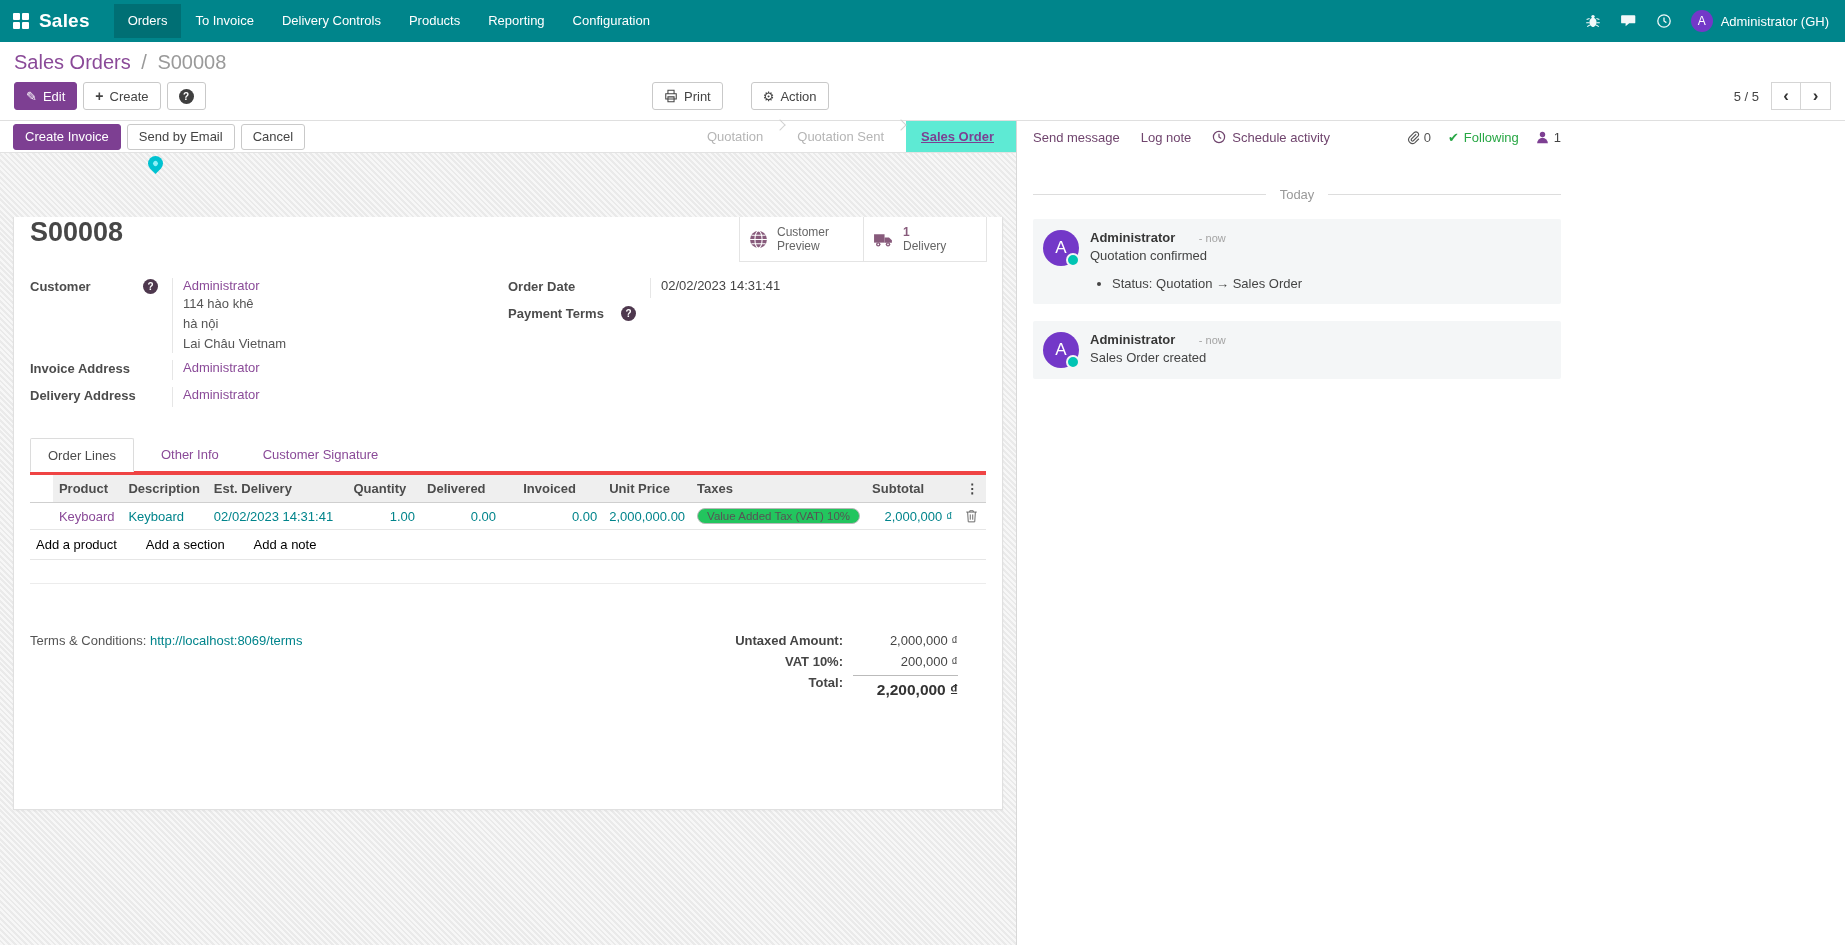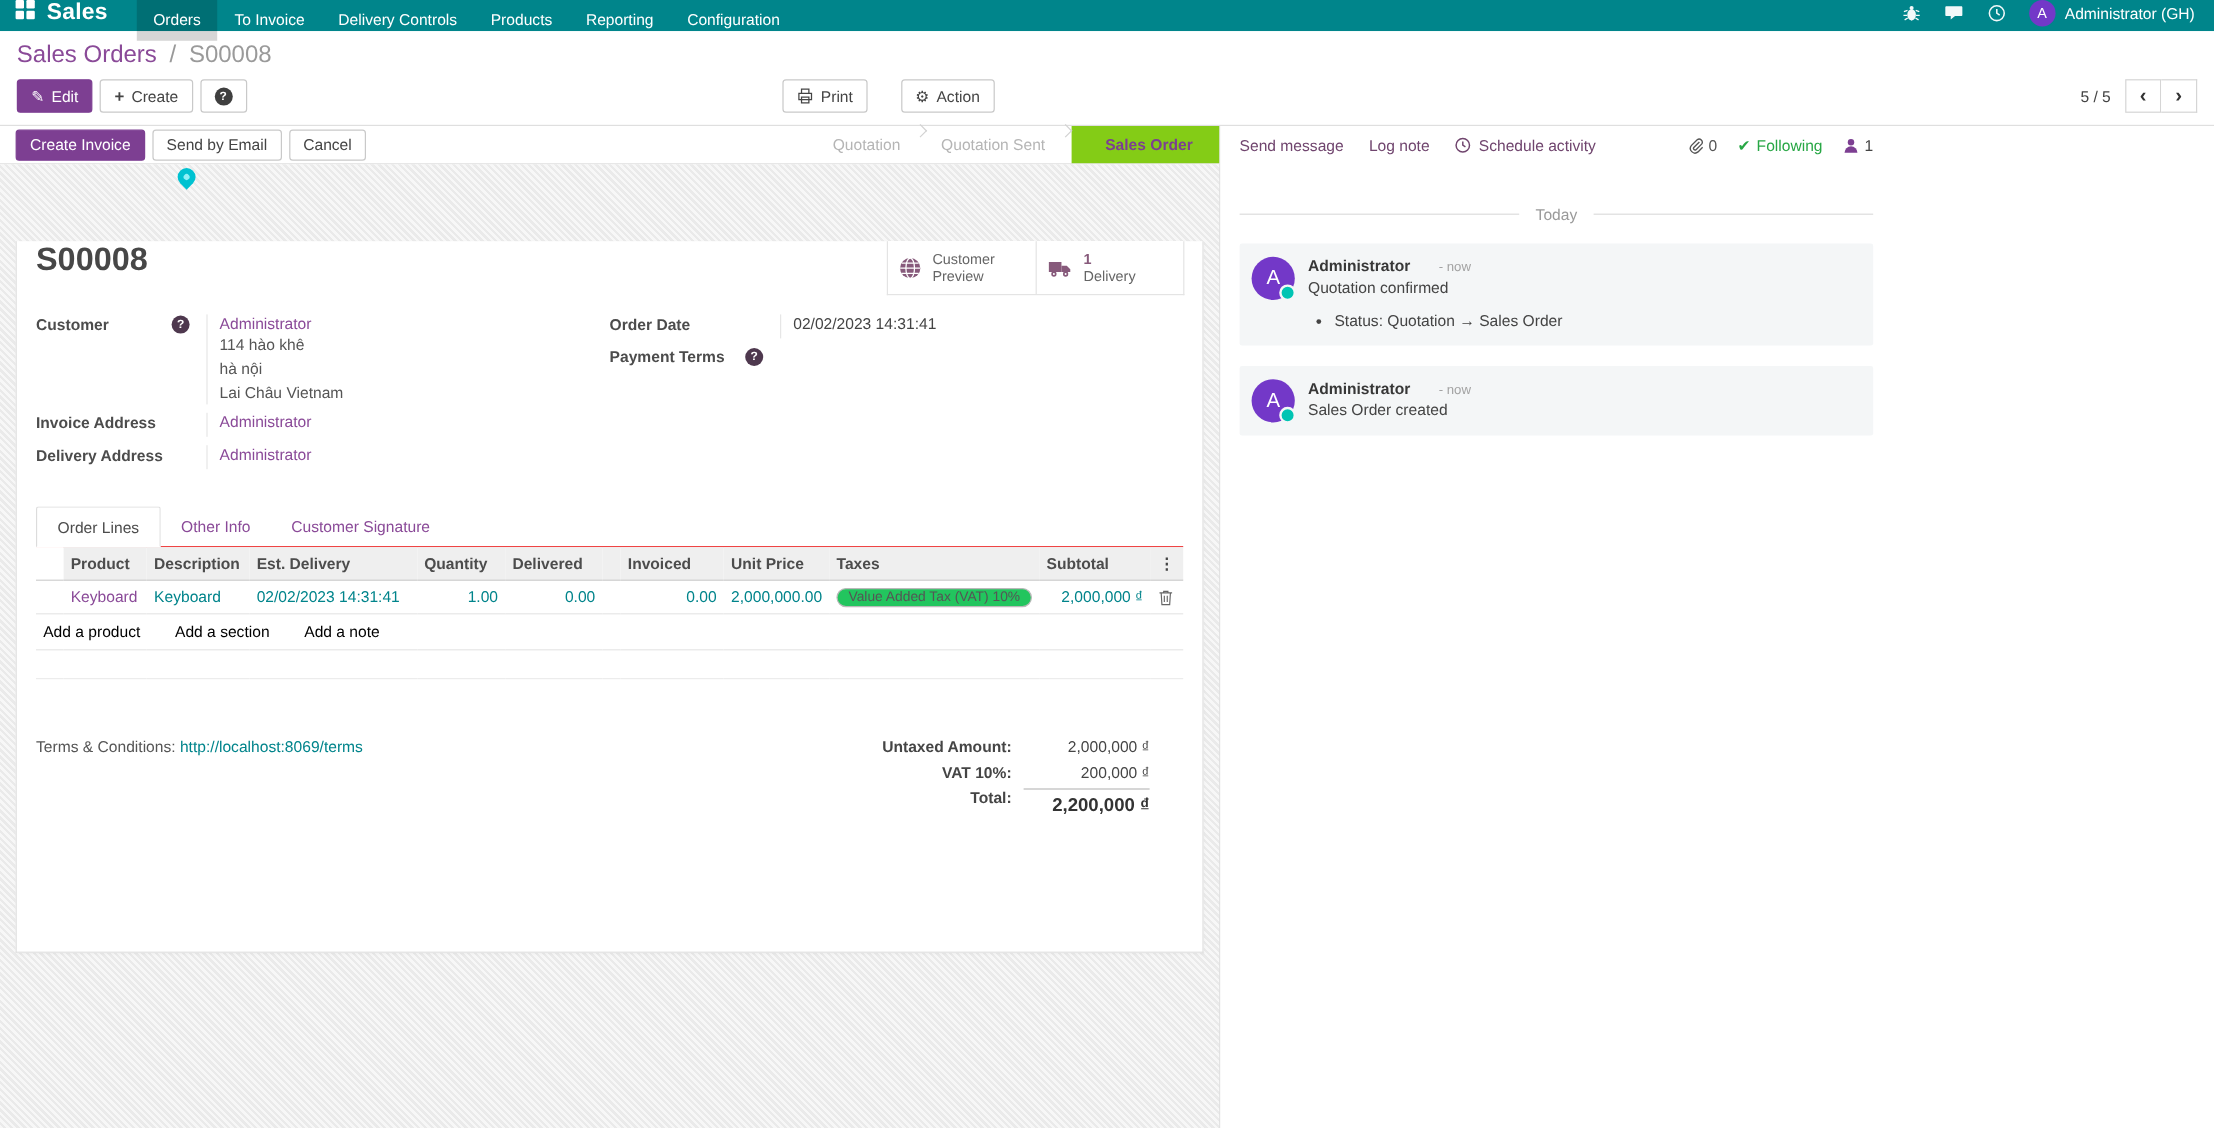--- a/index.html
+++ b/index.html
@@ -5,21 +5,21 @@
   * { box-sizing: border-box; }
   html,body { margin:0; padding:0; }
   body {
     width:1845px; height:945px; overflow:hidden;
     font-family:"Liberation Sans", sans-serif;
     font-size:13px; color:#4c4c4c; background:#fff;
   }
   a { text-decoration:none; }
 
   
-  .topnav { height:26px; background:#00858b; display:flex; align-items:flex-start; color:#fff; }
+  .topnav { height:42px; background:#00858b; display:flex; align-items:center; color:#fff; }
   .apps-icon { display:grid; grid-template-columns:7px 7px; grid-gap:2px; margin:0 10px 0 13px; cursor:pointer; }
   .apps-icon i { width:7px; height:7px; background:#fff; border-radius:1px; }
   .brand { font-size:19px; font-weight:bold; margin-right:24px; letter-spacing:.2px; }
   .nav-item { height:34px; line-height:34px; padding:0 14px; color:#fff; font-size:13px; cursor:pointer; }
   .nav-item.active { background:rgba(0,0,0,0.16); }
   .nav-right { margin-left:auto; display:flex; align-items:center; gap:19px; padding-right:16px; }
   .nav-ico { display:flex; align-items:center; cursor:pointer; opacity:.95; }
   .avatar { width:22px; height:22px; border-radius:50%; background:#7338c8; color:#fff;
             display:flex; align-items:center; justify-content:center; font-size:12px; }
   .user-wrap { display:flex; align-items:center; gap:8px; cursor:pointer; }
@@ -57,21 +57,21 @@
   .form-panel { width:1017px; min-width:1017px; border-right:1px solid #d8d8d8;
                 display:flex; flex-direction:column; background:#fff; }
 
   .statusbar { height:32px; display:flex; align-items:stretch; padding-left:13px;
                border-bottom:1px solid #e2e2e2; background:#fff; }
   .sb-left { display:flex; gap:6px; align-items:center; }
   .sb-btn { height:26px; }
   .sb-states { margin-left:auto; display:flex; align-items:flex-start; }
   .step { height:100%; display:flex; align-items:center; padding:0 12px;
           color:#b5b5b5; font-size:13px; cursor:pointer; }
-  .step.active { background:#84cc16; color:#7c3f92; font-weight:bold; padding:0 22px 0 28px; }
+  .step.active { background:#5eead4; color:#7c3f92; font-weight:bold; padding:0 22px 0 15px;text-decoration:underline; }
   .step-sep { width:8px; height:8px; border-top:1px solid #d2d2d2; border-right:1px solid #d2d2d2;
               transform:rotate(45deg); margin:0 1px; }
 
   .sheet-wrap { flex:1; padding:0 13px; position:relative;
     background-image:repeating-linear-gradient(45deg,#f7f7f7 0 2px,#eaeaea 2px 4px); }
   .sheet { background:#fff; border:1px solid #e0e0e0; border-top:none; min-height:593px;
            padding:0 16px 30px 16px; position:relative; box-shadow:0 1px 2px rgba(0,0,0,.04); }
   .pin { position:absolute; left:148px; top:3px; width:15px; height:15px; background:#00c2d1;
          border-radius:50% 50% 50% 0; transform:rotate(-45deg); z-index:5; }
   .pin::after { content:""; position:absolute; left:5px; top:5px; width:5px; height:5px;
@@ -91,21 +91,21 @@
   .fgroup { width:478px; }
   .frow { display:flex; margin-bottom:7px; }
   .flabel { width:142px; min-width:142px; font-weight:bold; color:#4c4c4c;
             display:flex; align-items:flex-start; justify-content:space-between; padding-right:14px; padding-top:1px; }
   .fvalue { flex:1; border-left:1px solid #e6e6e6; padding-left:10px; min-height:20px; }
   .fvalue.noline { border-left:none; }
   .flink { color:#8a4a98; cursor:pointer; }
   .addr { color:#555; line-height:18px; margin-top:2px; }
   .fdark { color:#444; }
 
-  .tabs { display:flex; border-bottom:1px solid #ef4444; margin-top:24px; }
+  .tabs { display:flex; border-bottom:4px solid #ef4444; margin-top:24px;gap:10px; }
   .tab { padding:9px 17px 8px; color:#8a4a98; cursor:pointer; font-size:13px; }
   .tab.active { color:#4c4c4c; background:#fff; border:1px solid #dcdcdc; border-bottom:1px solid #fff;
                 margin-bottom:-1px; border-radius:2px 2px 0 0; }
 
   table.olines { width:100%; border-collapse:collapse; font-size:13px; }
   .olines th { background:#efefef; font-weight:bold; color:#4c4c4c; text-align:left;
                padding:6px 6px; border-bottom:1px solid #cfcfcf; white-space:nowrap; }
   .olines th.handle { background:#fff; width:26px; }
   .olines th.acts { width:28px; background:#efefef; text-align:center; }
   .olines td { padding:5px 6px; border-bottom:1px solid #e6e6e6; white-space:nowrap; }

